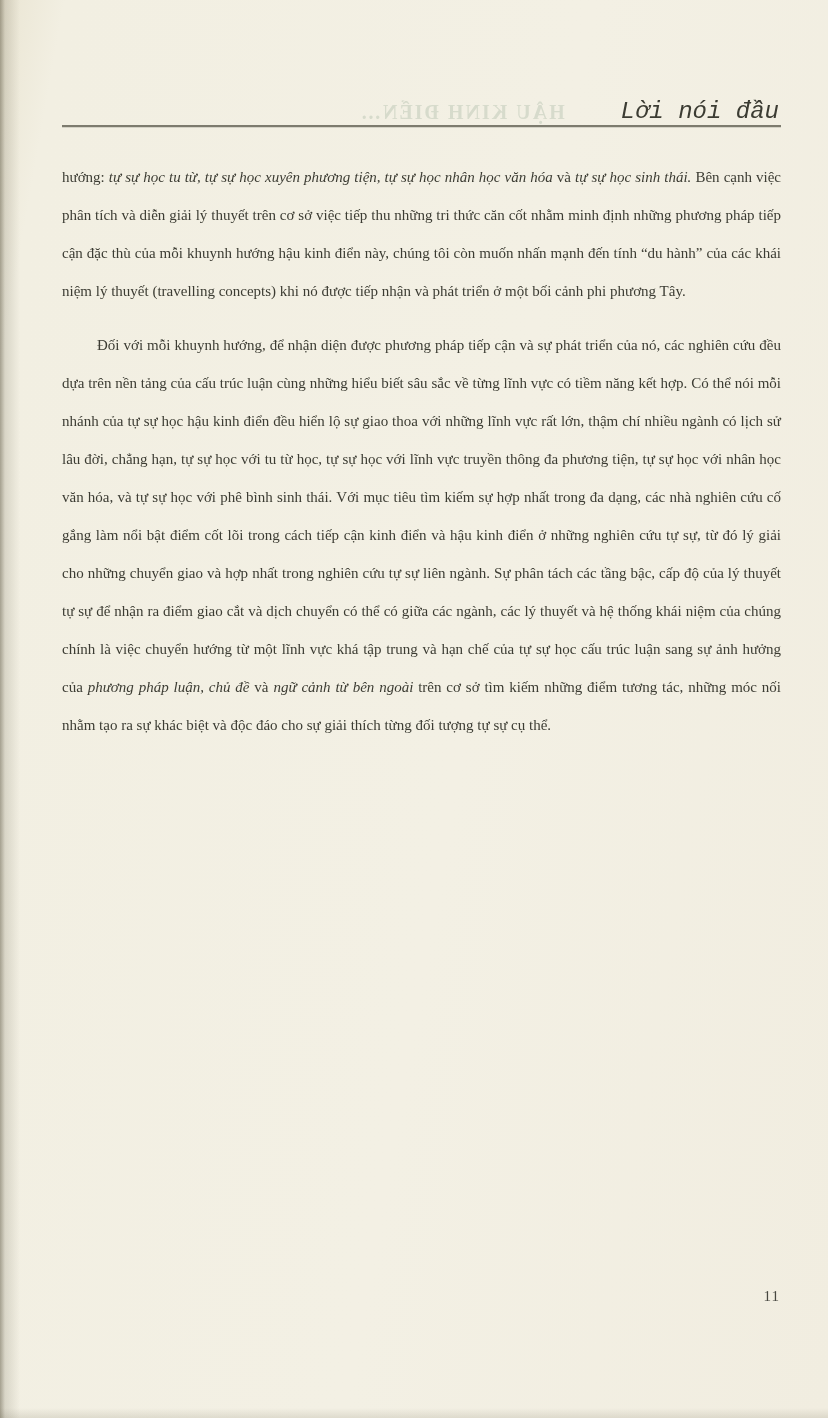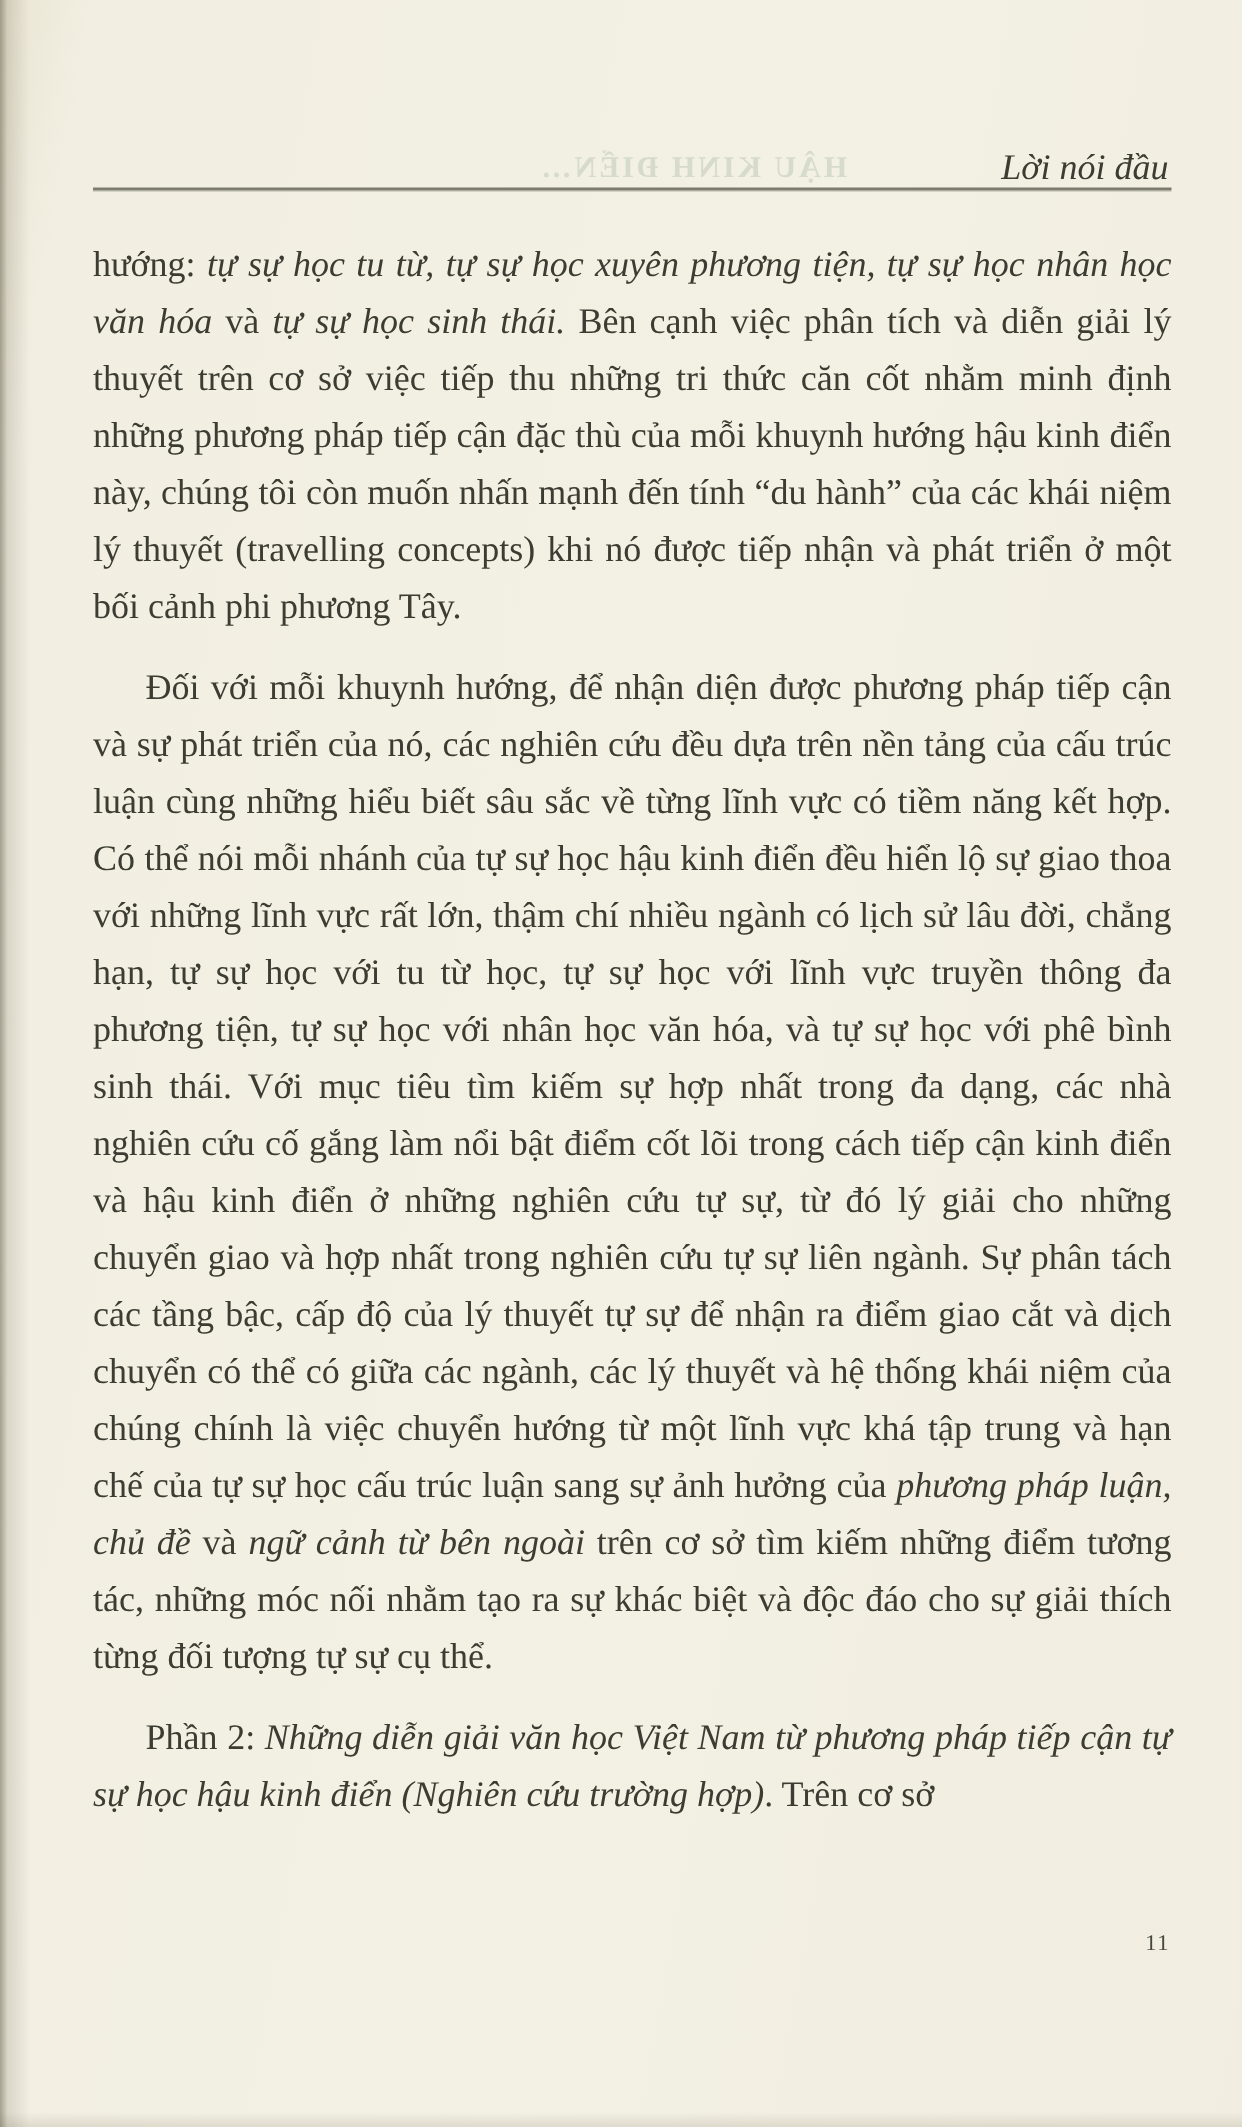--- a/index.html
+++ b/index.html
@@ -37,20 +37,21 @@
   .running-header{
     position:absolute;
     left:62px;width:719px;top:92px;height:34px;
   }
   .running-header .title{
     position:absolute;right:2px;bottom:0;
     font-style:italic;
     font-size:24px;line-height:28px;
     color:var(--ink);
     white-space:nowrap;
+    font-family:Liberation Mono, monospace;
   }
   .running-header .ghost{
     position:absolute;right:216px;bottom:2px;
     transform:scaleX(-1);
     font-weight:bold;
     font-size:20px;letter-spacing:2px;
     color:var(--ghost);
     opacity:.32;
     white-space:nowrap;
     filter:blur(.4px);
@@ -58,21 +59,21 @@
   .header-rule{
     position:absolute;
     left:62px;width:719px;top:125px;
     height:0;
     border-top:2px solid var(--rule);
     border-bottom:1px solid rgba(125,123,110,.25);
   }
   .body-text{
     position:absolute;
     left:62px;top:158px;width:719px;
-    font-size:24px;
+    font-size:15px;
     line-height:38px;
     text-align:justify;
     text-justify:inter-word;
     color:var(--ink);
   }
   .body-text p.para{margin:0 0 16px 0;}
   .body-text p.para.indent{text-indent:35px;}
   .body-text em{font-style:italic;}
   .page-number{
     position:absolute;
@@ -90,18 +91,17 @@
   <div class="running-header">
     <span class="ghost">HẬU KINH ĐIỂN…</span>
     <span class="title">Lời nói đầu</span>
   </div>
 
   <div class="header-rule"></div>
 
   <div class="body-text">
       <p class="para"><span>hướng: </span><em>tự sự học tu từ, tự sự học xuyên phương tiện, tự sự học nhân học văn hóa</em><span> và </span><em>tự sự học sinh thái.</em><span> Bên cạnh việc phân tích và diễn giải lý thuyết trên cơ sở việc tiếp thu những tri thức căn cốt nhằm minh định những phương pháp tiếp cận đặc thù của mỗi khuynh hướng hậu kinh điển này, chúng tôi còn muốn nhấn mạnh đến tính “du hành” của các khái niệm lý thuyết (travelling concepts) khi nó được tiếp nhận và phát triển ở một bối cảnh phi phương Tây.</span></p>
       <p class="para indent"><span>Đối với mỗi khuynh hướng, để nhận diện được phương pháp tiếp cận và sự phát triển của nó, các nghiên cứu đều dựa trên nền tảng của cấu trúc luận cùng những hiểu biết sâu sắc về từng lĩnh vực có tiềm năng kết hợp. Có thể nói mỗi nhánh của tự sự học hậu kinh điển đều hiển lộ sự giao thoa với những lĩnh vực rất lớn, thậm chí nhiều ngành có lịch sử lâu đời, chẳng hạn, tự sự học với tu từ học, tự sự học với lĩnh vực truyền thông đa phương tiện, tự sự học với nhân học văn hóa, và tự sự học với phê bình sinh thái. Với mục tiêu tìm kiếm sự hợp nhất trong đa dạng, các nhà nghiên cứu cố gắng làm nổi bật điểm cốt lõi trong cách tiếp cận kinh điển và hậu kinh điển ở những nghiên cứu tự sự, từ đó lý giải cho những chuyển giao và hợp nhất trong nghiên cứu tự sự liên ngành. Sự phân tách các tầng bậc, cấp độ của lý thuyết tự sự để nhận ra điểm giao cắt và dịch chuyển có thể có giữa các ngành, các lý thuyết và hệ thống khái niệm của chúng chính là việc chuyển hướng từ một lĩnh vực khá tập trung và hạn chế của tự sự học cấu trúc luận sang sự ảnh hưởng của </span><em>phương pháp luận, chủ đề</em><span> và </span><em>ngữ cảnh từ bên ngoài</em><span> trên cơ sở tìm kiếm những điểm tương tác, những móc nối nhằm tạo ra sự khác biệt và độc đáo cho sự giải thích từng đối tượng tự sự cụ thể.</span></p>
-      <p class="para indent"><span>Phần 2: </span><em>Những diễn giải văn học Việt Nam từ phương pháp tiếp cận tự sự học hậu kinh điển (Nghiên cứu trường hợp)</em><span>. Trên cơ sở</span></p>
     </div>
 
   <div class="page-number">11</div>
 
 </div>
 
 </body></html>

